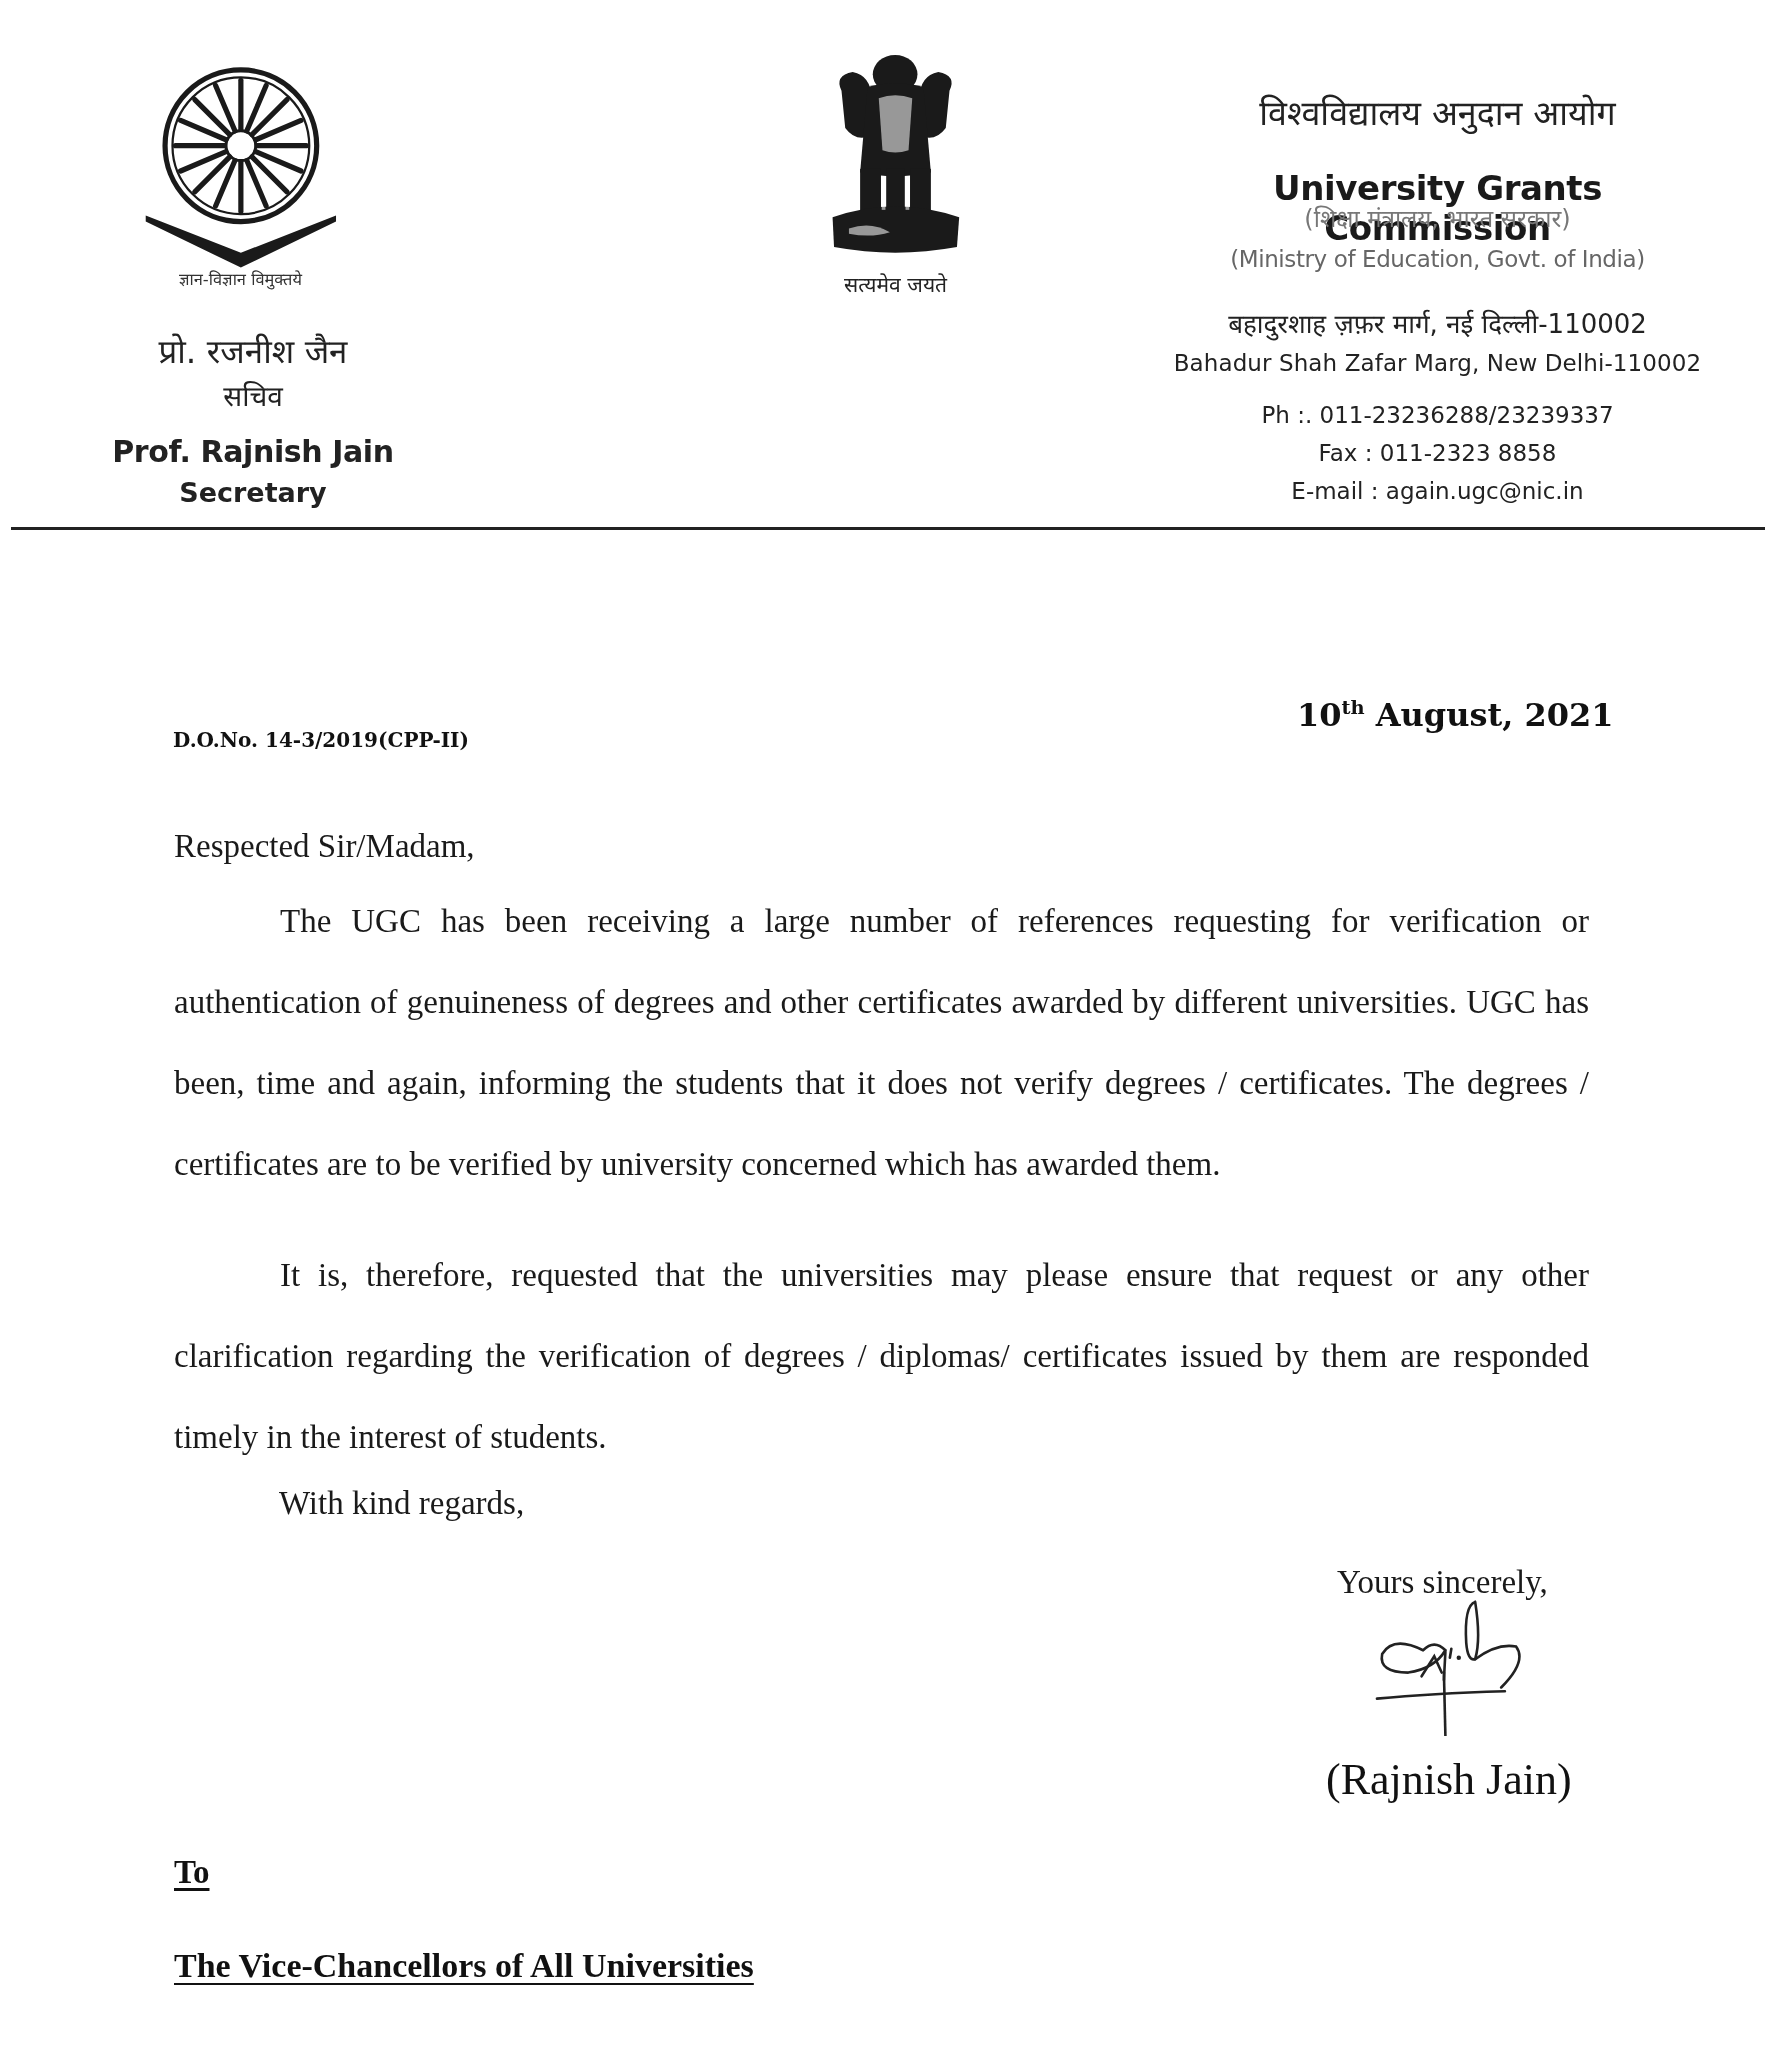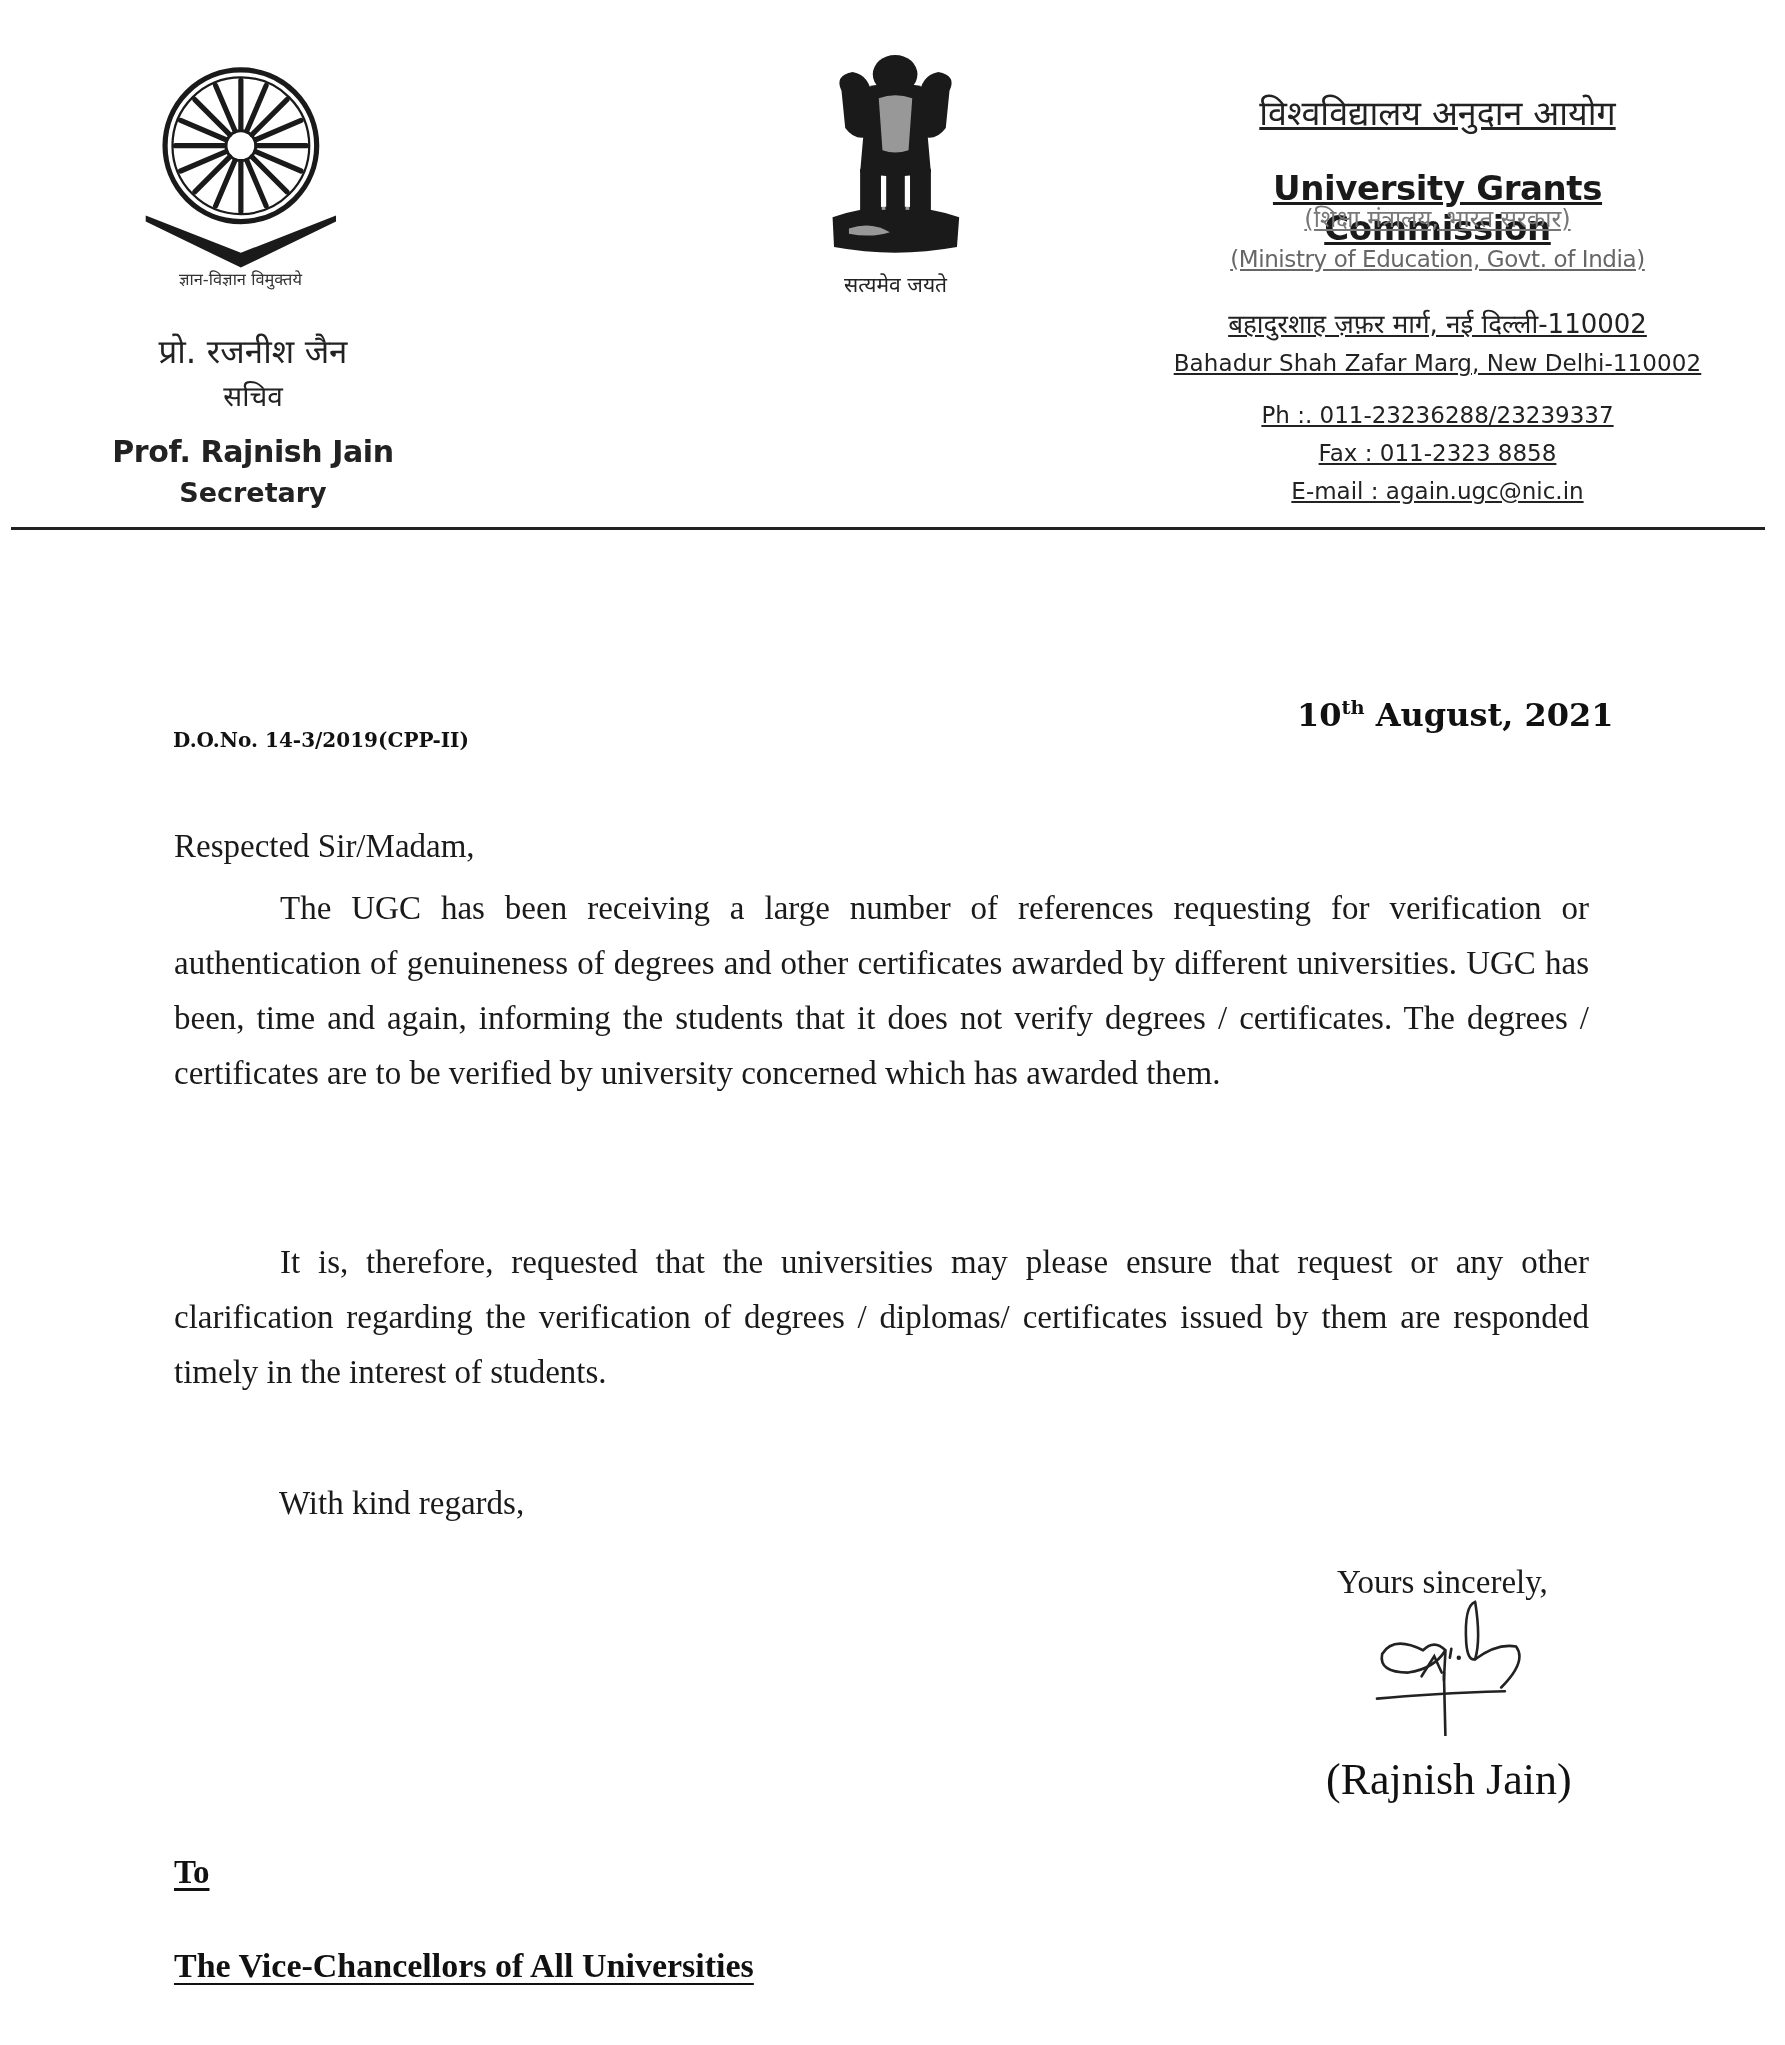--- a/index.html
+++ b/index.html
@@ -15,40 +15,40 @@
   #secy-hi-name { left: 104px; top: 328px; width: 298px; text-align: center; font-size: 33px; color: #222; }
   #secy-hi-title { left: 104px; top: 376px; width: 298px; text-align: center; font-size: 28px; color: #222; }
   #secy-en-name { left: 104px; top: 434px; width: 298px; text-align: center; font-size: 30px; font-weight: bold; color: #222; letter-spacing: -0.4px; }
   #secy-en-title { left: 104px; top: 477px; width: 298px; text-align: center; font-size: 27px; font-weight: bold; color: #222; }
 
   
   #emblem { left: 819px; top: 46px; width: 153px; height: 216px; }
   #emblem-motto { left: 797px; top: 270px; width: 197px; text-align: center; font-size: 21px; color: #222; }
 
   
-  .rblock { left: 1162px; width: 551px; text-align: center; text-decoration: underline; }
+  .rblock { left: 1162px; width: 551px; text-align: center; }
   #org-hi { top: 89px; font-size: 34px; color: #222; }
   #org-en { top: 140px; font-size: 34px; font-weight: bold; color: #1a1a1a; letter-spacing: -0.4px; margin-top: 28px; }
   #ministry-hi { top: 201px; font-size: 24px; color: #777; }
   #ministry-en { top: 246px; font-size: 23px; color: #666; letter-spacing: -0.4px; }
   #addr-hi { top: 305px; font-size: 26px; color: #222; }
   #addr-en { top: 350px; font-size: 23px; color: #222; letter-spacing: 0.1px; }
   #phone { top: 402px; font-size: 23px; color: #222; }
   #fax { top: 440px; font-size: 23px; color: #222; }
   #email { top: 478px; font-size: 23px; color: #222; }
 
   #header-rule { left: 11.2px; top: 527px; width: 1754px; height: 3px; background: #222; }
 
   
   #ref-no { left: 173px; top: 728px; font-size: 20px; font-weight: bold; color: #111; }
   #ref-date { left: 1297px; top: 696px; font-size: 32px; font-weight: bold; color: #111; }
   #ref-date sup { font-size: 19.4px; vertical-align: 12px; line-height: 0; }
   #salutation { left: 174px; top: 816px; font-size: 33px; color: #1a1a1a; }
 
-  .para { left: 174px; width: 1415px; font-size: 33px; line-height: 55px; text-align: justify; text-indent: 106px; color: #1a1a1a; margin: 0; }
+  .para { left: 174px; width: 1415px; font-size: 33px; line-height: 81px; text-align: justify; text-indent: 106px; color: #1a1a1a; margin: 0; }
   #para-1 { top: 881px; }
   #para-2 { top: 1235px; }
 
   #closing { left: 279px; top: 1473px; font-size: 33px; color: #1a1a1a; }
   #valediction { left: 1337px; top: 1552px; font-size: 33px; color: #1a1a1a; }
   #signature { left: 1371px; top: 1598px; width: 186px; height: 138px; }
   #signatory { left: 1326px; top: 1742px; font-size: 44px; font-weight: normal; color: #111; }
 
   #to-label { left: 174px; top: 1842px; font-size: 33px; font-weight: bold; text-decoration: underline; text-underline-offset: 4.5px; color: #111; }
   #addressee { left: 174px; top: 1935px; font-size: 34px; font-weight: bold; text-decoration: underline; text-underline-offset: 6px; text-decoration-thickness: 2.2px; color: #111; }

